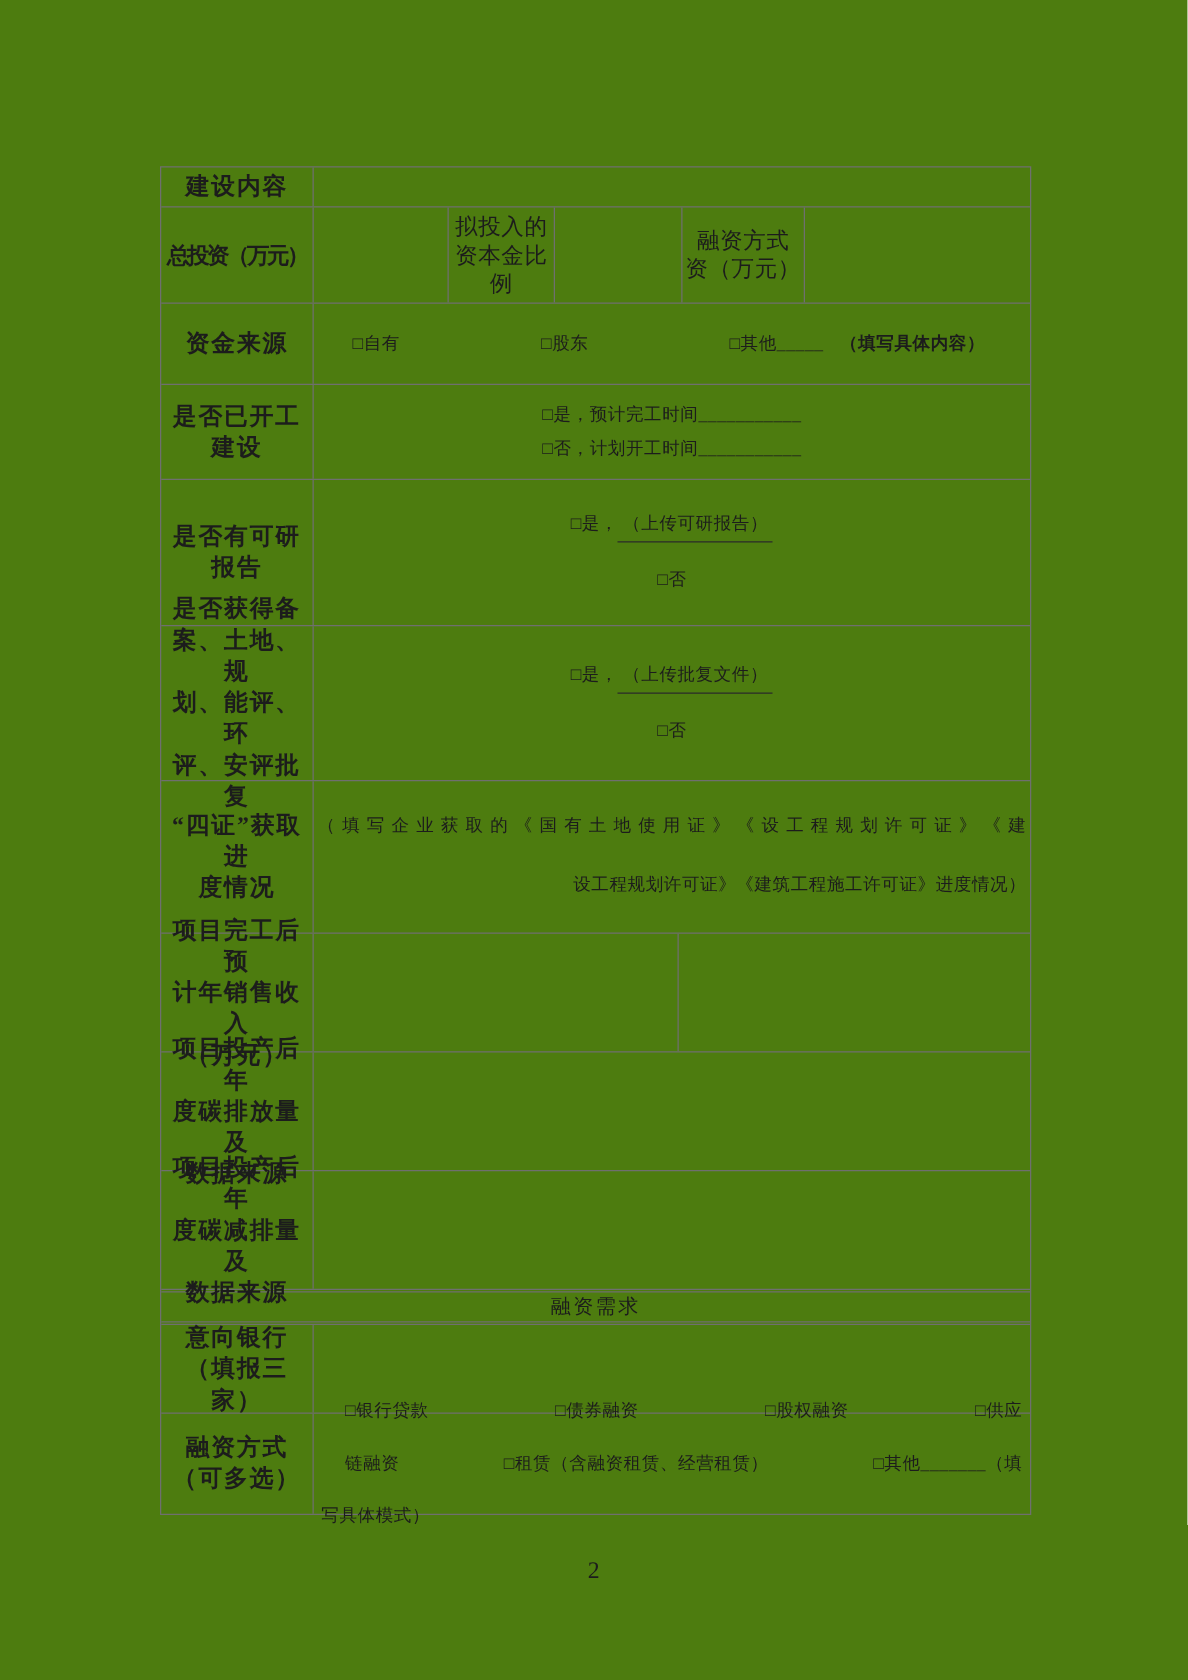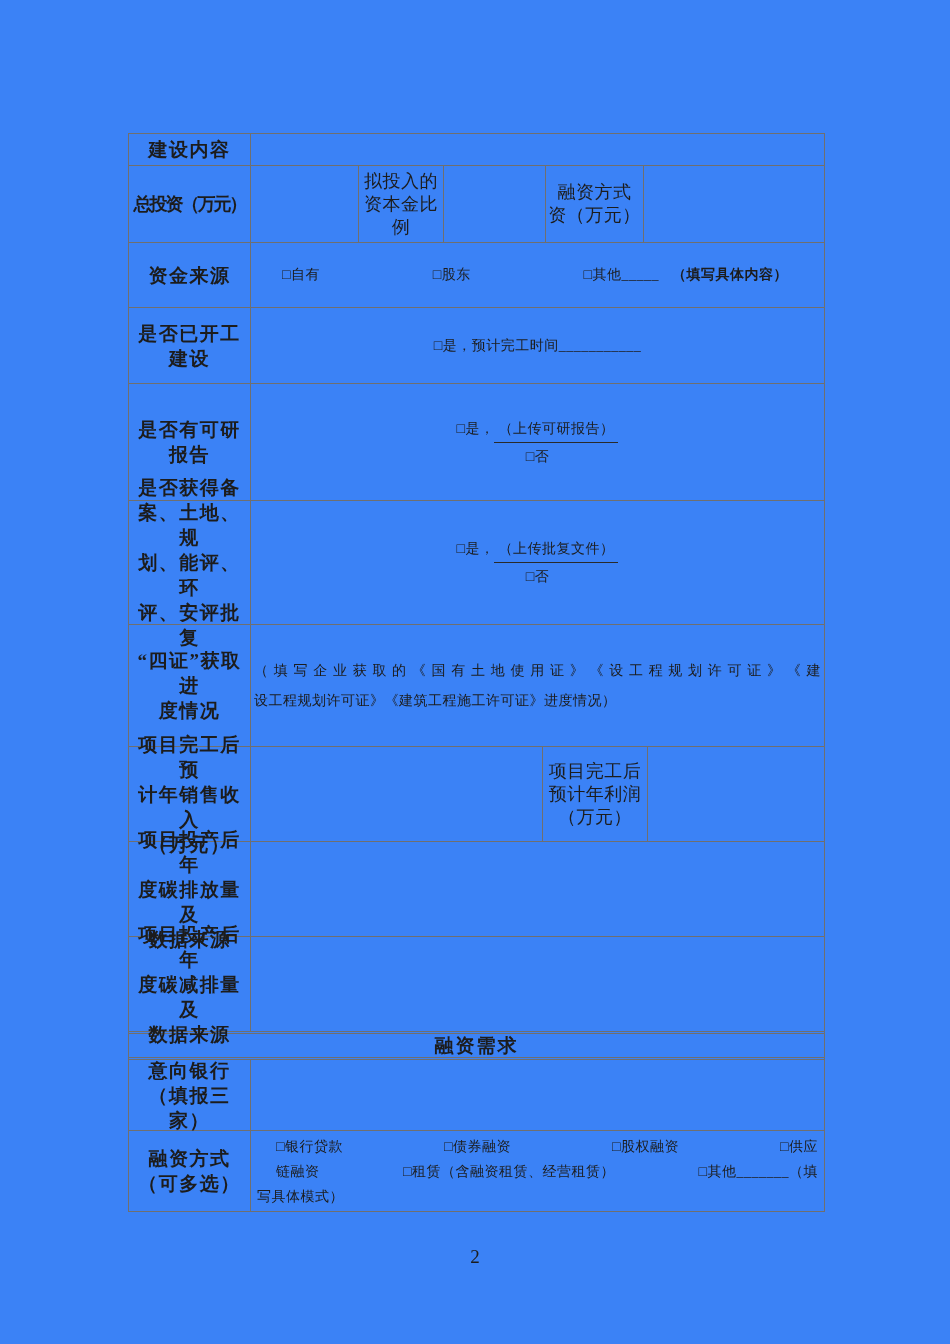--- a/index.html
+++ b/index.html
@@ -1,18 +1,18 @@
 <!DOCTYPE html>
 <html><head>
 <meta charset="utf-8">
 <style>
   :root { --bd:#6f6f6f; --ink:#1c1c1c; }
   html,body { margin:0; padding:0; background:#ffffff; }
   .page {
-    position:relative; width:950px; height:1344px; background:#3b82f6;
+    position:relative; width:950px; height:1344px; background:#4d7c0f;
     font-family:"Liberation Serif","DejaVu Serif",serif; color:var(--ink);
     overflow:hidden;
   }
   .doc-table {
     position:absolute; left:128px; top:133px; width:697px;
     border:1px solid var(--bd); box-sizing:border-box;
   }
   .trow { display:flex; border-bottom:1px solid var(--bd); box-sizing:border-box; align-items:stretch; }
   .trow.nb { border-bottom:none; }
   .trow:last-child { border-bottom:none; }
@@ -25,39 +25,39 @@
     font-size:19px; letter-spacing:1.5px; line-height:25px; padding:0 1px;
   }
   .tight { letter-spacing:-2px; font-size:18px; white-space:nowrap; }
   .sublabel {
     display:flex; align-items:center; justify-content:center;
     text-align:center; white-space:pre-line; font-weight:normal;
     font-size:18px; line-height:23px; letter-spacing:0.5px;
   }
   .content { font-size:14px; letter-spacing:0.5px; }
   .vcenter { display:flex; align-items:center; justify-content:center; }
-  .vcol { display:flex; flex-direction:column; justify-content:center; }
+  .vcol { display:flex; flex-direction:column; justify-content:center;gap:17px; }
   
   .fundline { flex:1; display:flex; justify-content:space-between; align-items:center; padding:0 36px 0 31px; }
   .othergrp .note { margin-left:13px;font-weight:bold; }
   
   .startblock { text-align:left; line-height:27px; }
   
   .uploadcell { text-align:center; line-height:27px; }
   .ulink { display:inline-block; border-bottom:1.5px solid #2a2a2a; padding:0 4px; }
   
   .fourcerts { padding:0 3px; line-height:30px; }
   .jline { text-align:justify; text-align-last:justify; }
-  .cline { text-align:left; }
+  .cline { text-align:right; }
   
   .finheader { border-top:3px double var(--bd); border-bottom:3px double var(--bd); }
   .fin {
     flex:1; display:flex; align-items:center; justify-content:center;
-    font-family:"Liberation Sans","DejaVu Sans",sans-serif; font-weight:bold;
-    font-size:19px; letter-spacing:2px;
+    font-family:"Liberation Sans","DejaVu Sans",sans-serif; font-weight:normal;
+    font-size:16px; letter-spacing:2px;
   }
   
   .methods { padding:2px 6px; line-height:25px; }
   .sb { display:flex; justify-content:space-between;margin-left:19px; }
   .page-number {
     position:absolute; left:0; right:0; top:1246px; text-align:center;
     font-size:19px; color:var(--ink);
   }
 </style>
 </head>
@@ -91,20 +91,21 @@
         <span class="othergrp"><span>□其他_____</span><span class="note">（填写具体内容）</span></span>
       </div>
     </div>
 
     <div class="trow" style="height:76px">
       <div class="cell label">是否已开工
 建设</div>
       <div class="cell content vcenter" style="flex:1">
         <div class="startblock">
           <div>□是，预计完工时间___________</div>
+          <div>□否，计划开工时间___________</div>
         </div>
       </div>
     </div>
 
     <div class="trow" style="height:117px">
       <div class="cell label">是否有可研
 报告</div>
       <div class="cell content vcol uploadcell" style="flex:1">
         <div><span>□是，</span><span class="ulink">（上传可研报告）</span></div>
         <div>□否</div>
@@ -129,23 +130,20 @@
         <div class="jline">（填写企业获取的《国有土地使用证》《设工程规划许可证》《建</div>
         <div class="cline">设工程规划许可证》《建筑工程施工许可证》进度情况）</div>
       </div>
     </div>
 
     <div class="trow" style="height:95px">
       <div class="cell label">项目完工后预
 计年销售收入
 （万元）</div>
       <div class="cell br" style="width:292px"></div>
-      <div class="cell br sublabel" style="width:105px">项目完工后
-预计年利润
-（万元）</div>
       <div class="cell" style="flex:1"></div>
     </div>
 
     <div class="trow" style="height:95px">
       <div class="cell label">项目投产后年
 度碳排放量及
 数据来源</div>
       <div class="cell content" style="flex:1"></div>
     </div>
 

